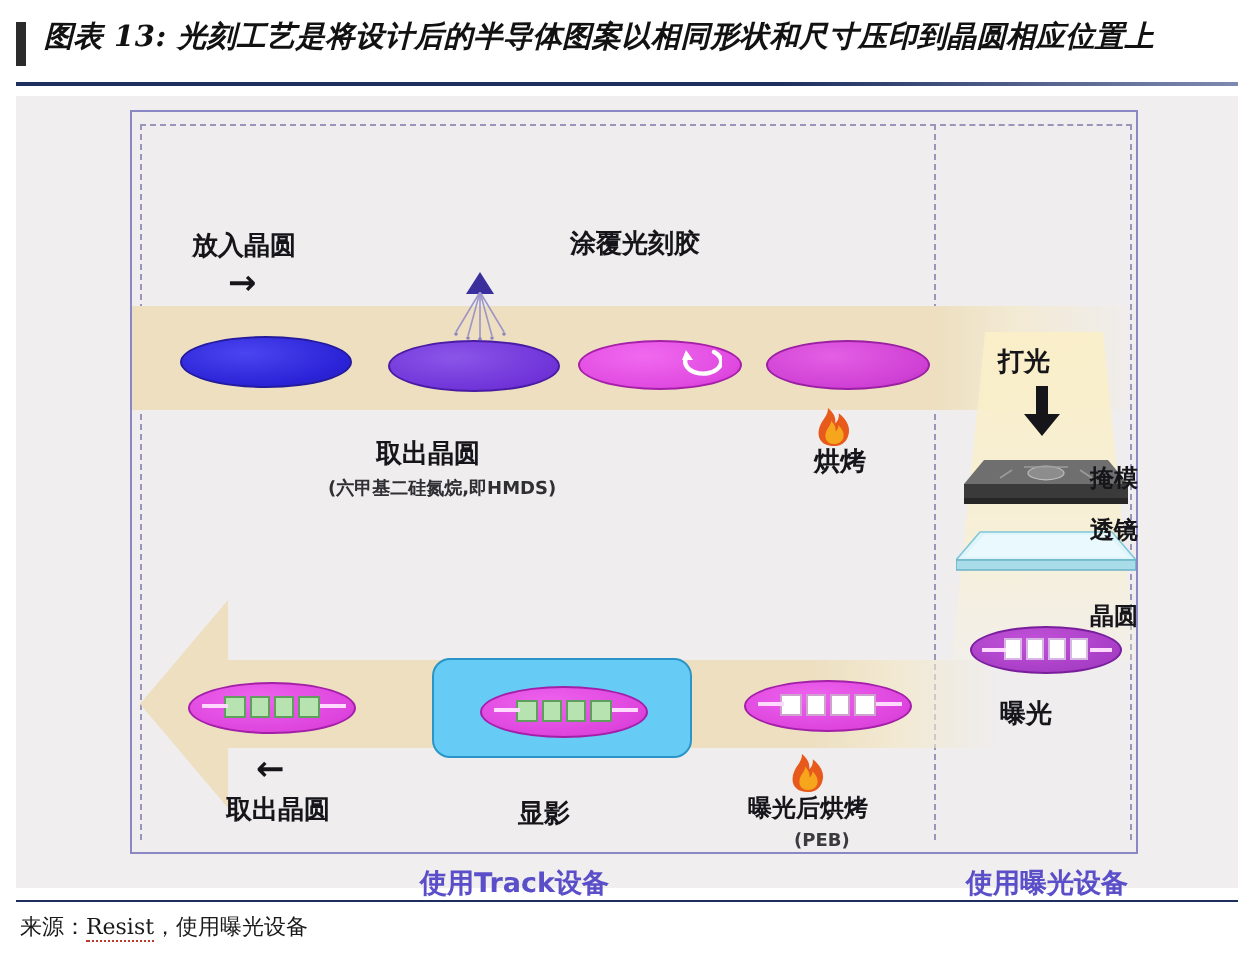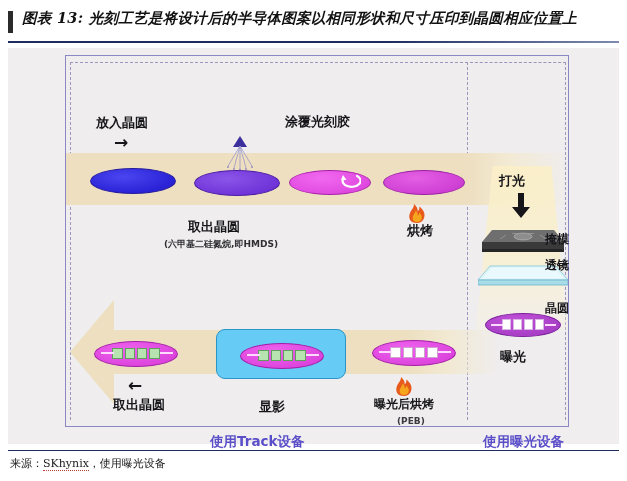--- a/index.html
+++ b/index.html
@@ -412,13 +412,13 @@
   <div class="lbl" id="lbl-mask">掩模</div>
   <div class="lbl" id="lbl-lens">透镜</div>
   <div class="lbl" id="lbl-wafer">晶圆</div>
   <div class="lbl" id="lbl-expose">曝光</div>
 
   <div id="foot-expo">使用曝光设备</div>
   <div id="foot-track">使用Track设备</div>
 </div>
 
 <div id="src-rule"></div>
-<div id="source"><span>来源：</span><span class="u">SKhynix</span><span>，使用曝光设备</span></div>
+<div id="source"><span>来源：</span><span class="u">Resist</span><span>，使用曝光设备</span></div>
 
 </body></html>

